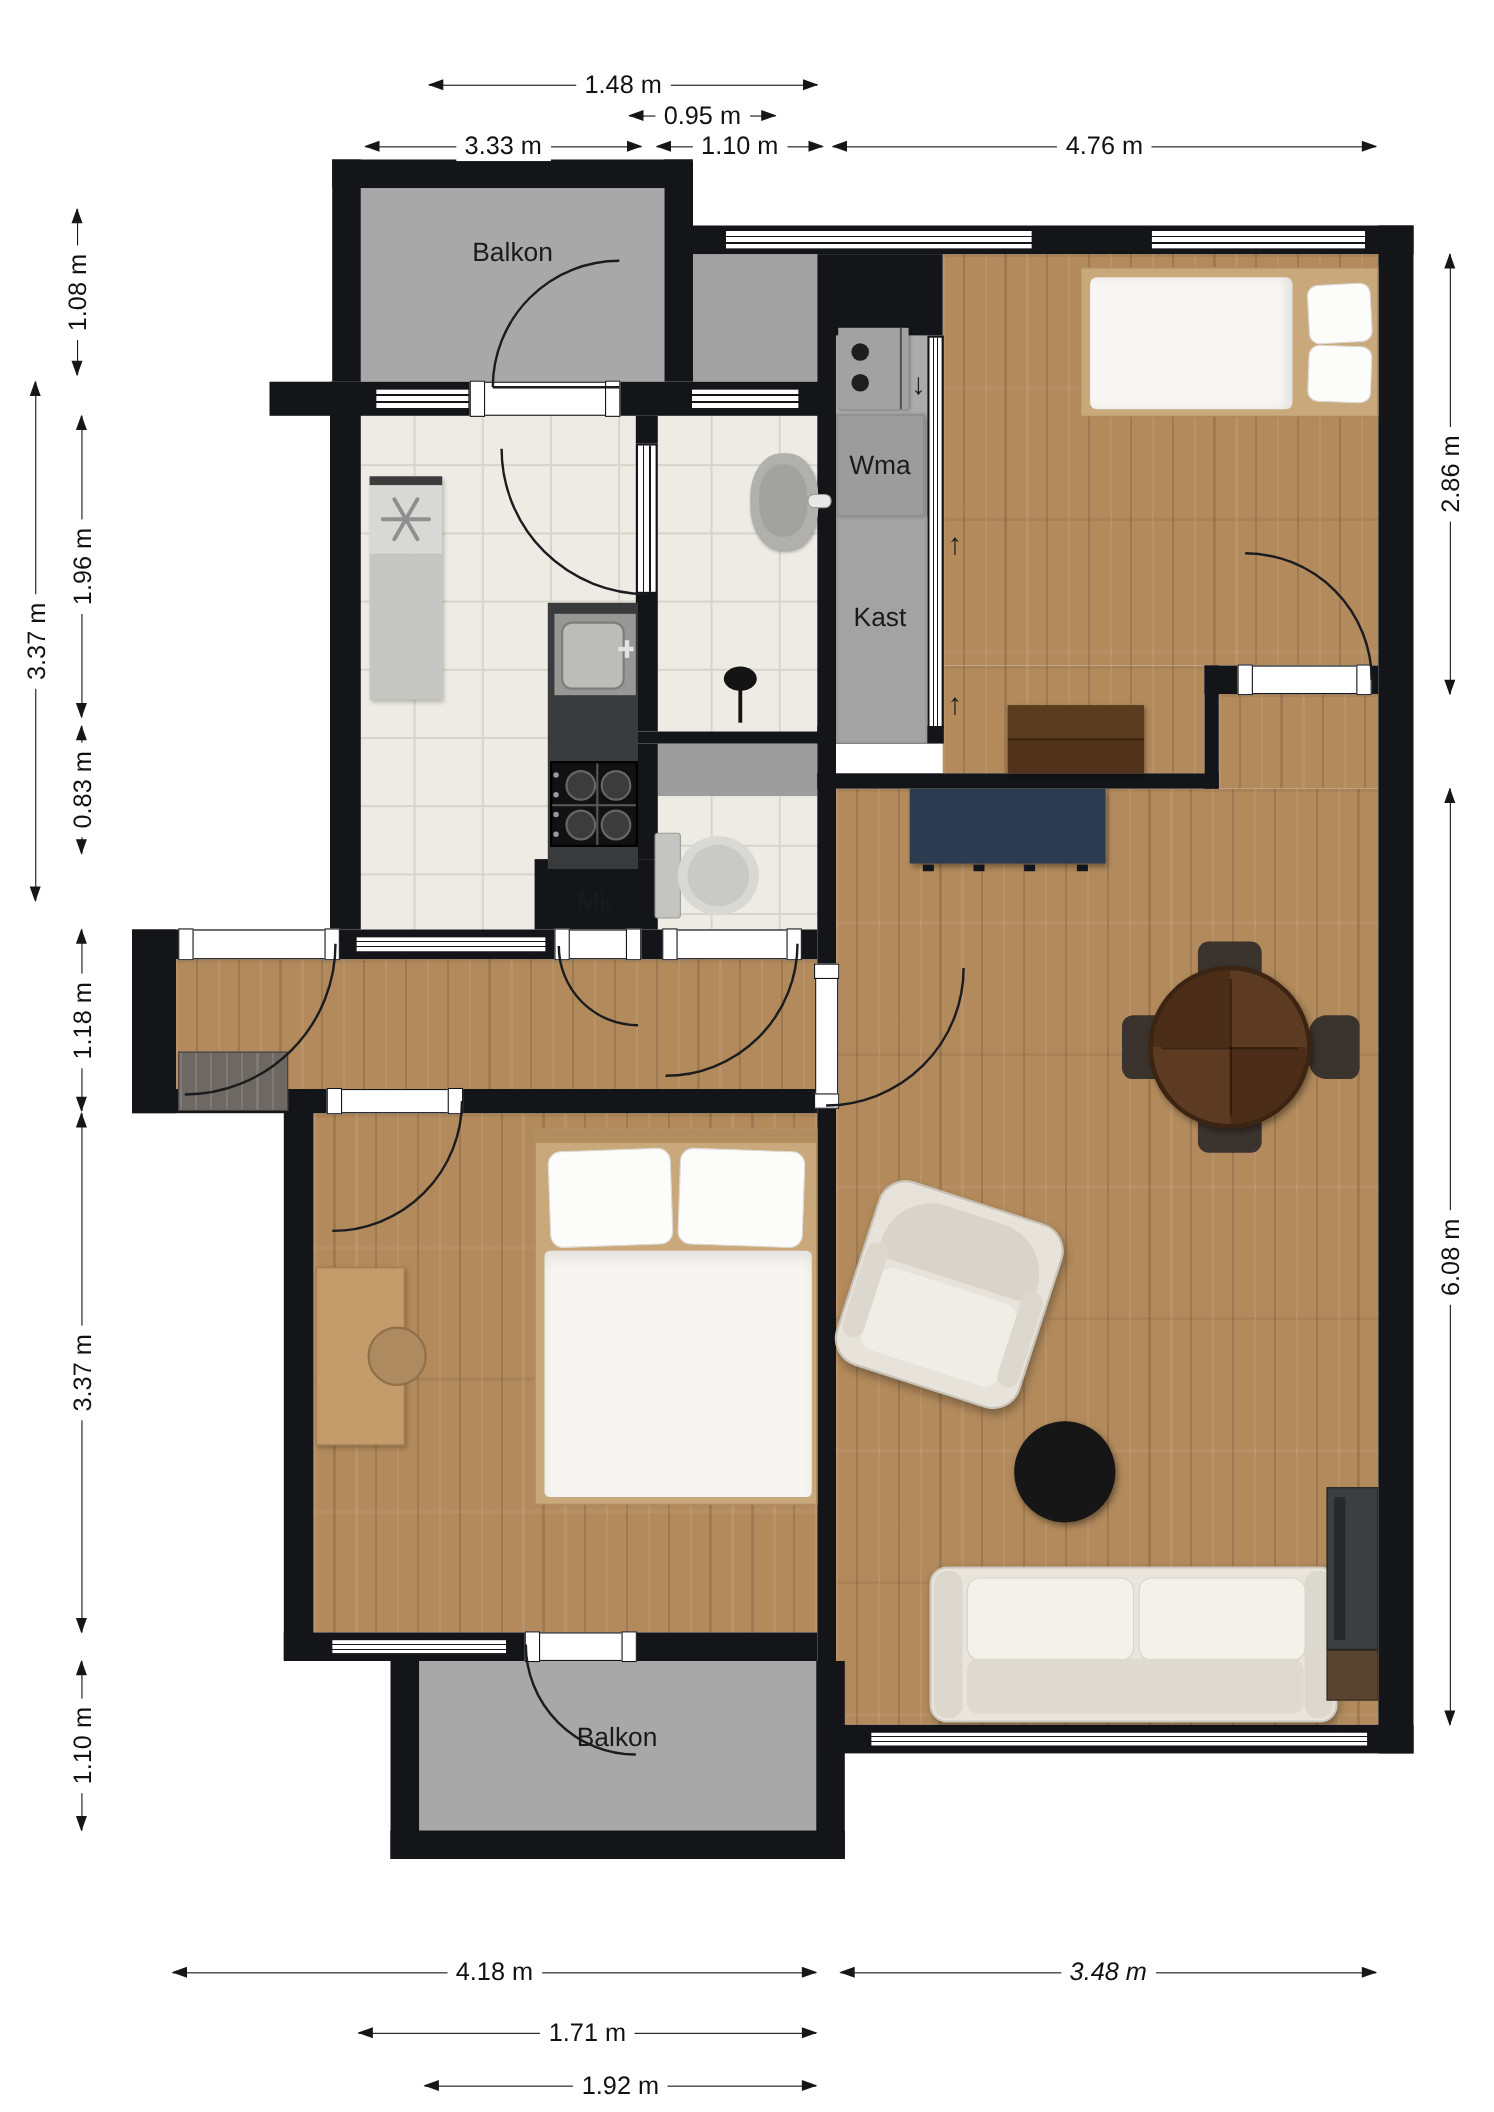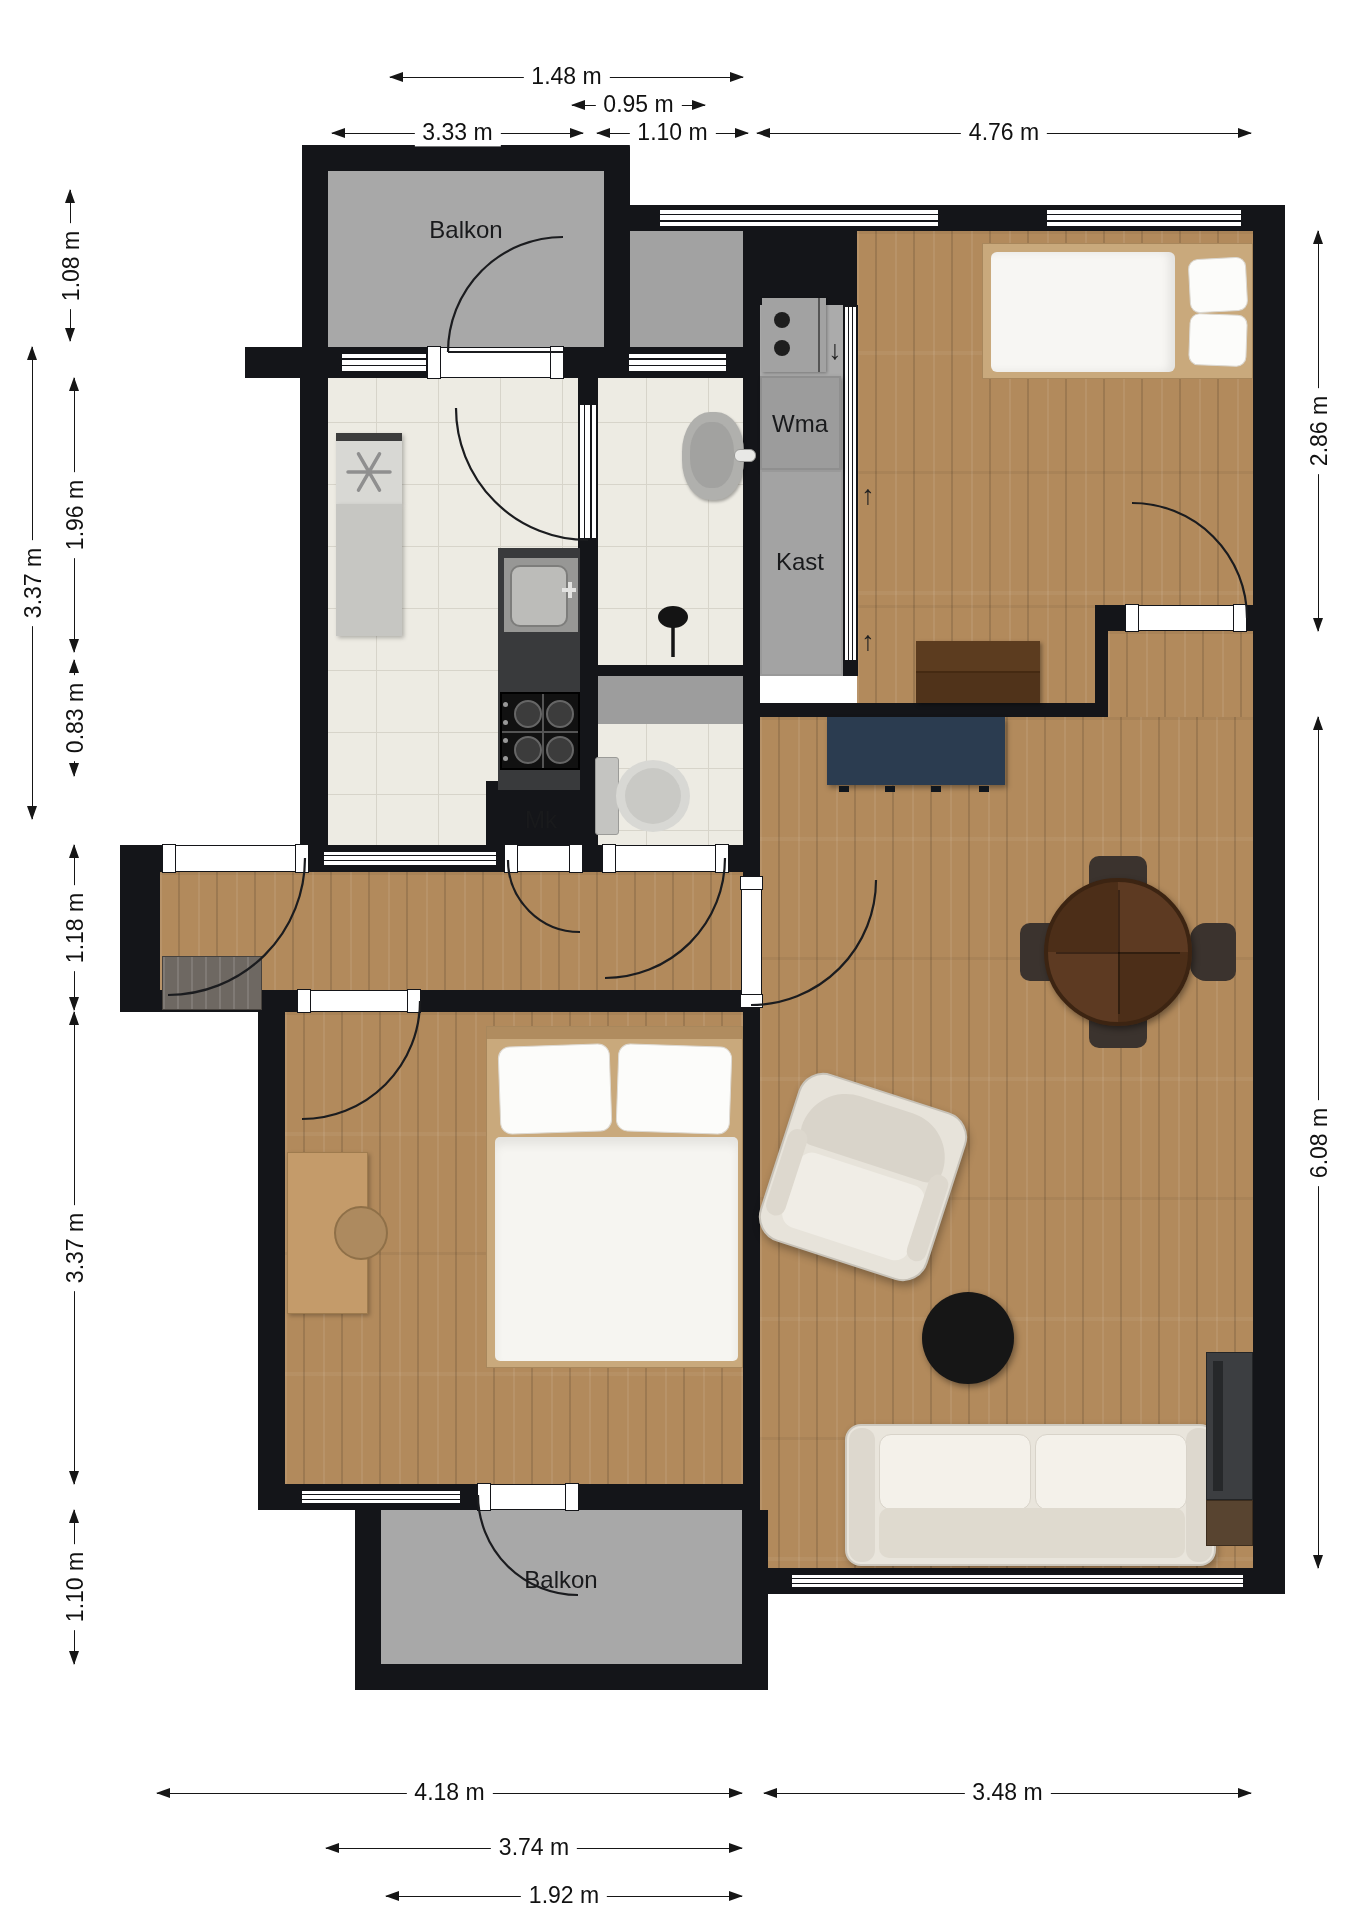--- a/index.html
+++ b/index.html
@@ -269,23 +269,23 @@
   <div class="dim-v z60" style="left:1318px;top:231px;height:400px;">
       <span class="lbl">2.86 m</span>
     </div>
   <div class="dim-v z60" style="left:1318px;top:717px;height:851px;">
       <span class="lbl">6.08 m</span>
     </div>
 
   <div class="dim-h z60" style="left:157px;top:1793px;width:585px;">
       <span class="lbl">4.18 m</span>
     </div>
-  <div class="dim-h z60" style="left:764px;top:1793px;width:487px;">
+  <div class="dim-h z60" style="left:764px;top:1793px;width:487px;font-style:italic;">
       <span class="lbl">3.48 m</span>
     </div>
   <div class="dim-h z60" style="left:326px;top:1848px;width:416px;">
-      <span class="lbl">3.74 m</span>
+      <span class="lbl">1.71 m</span>
     </div>
   <div class="dim-h z60" style="left:386px;top:1896px;width:356px;">
       <span class="lbl">1.92 m</span>
     </div>
 
 </div>
 
 </body></html>

